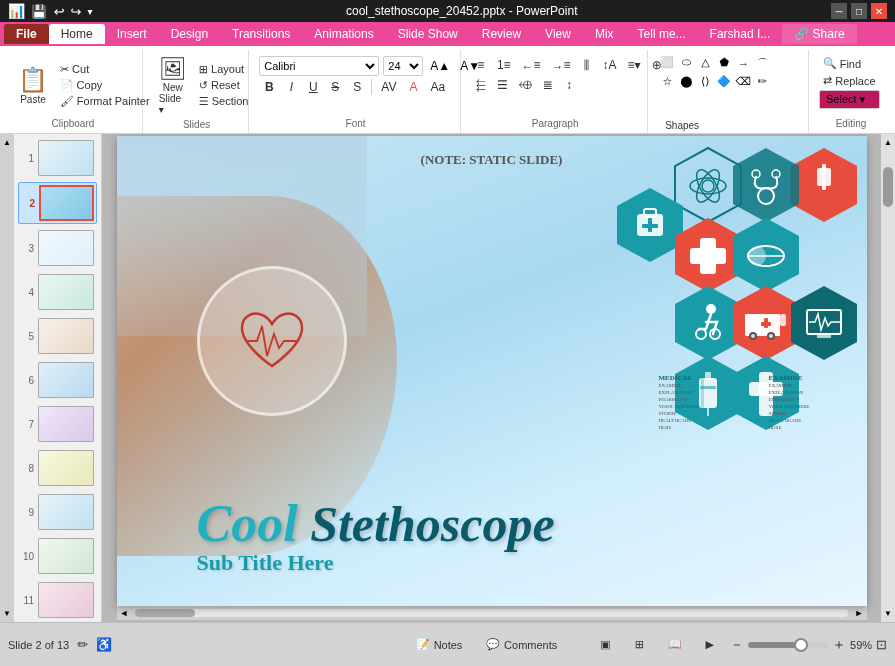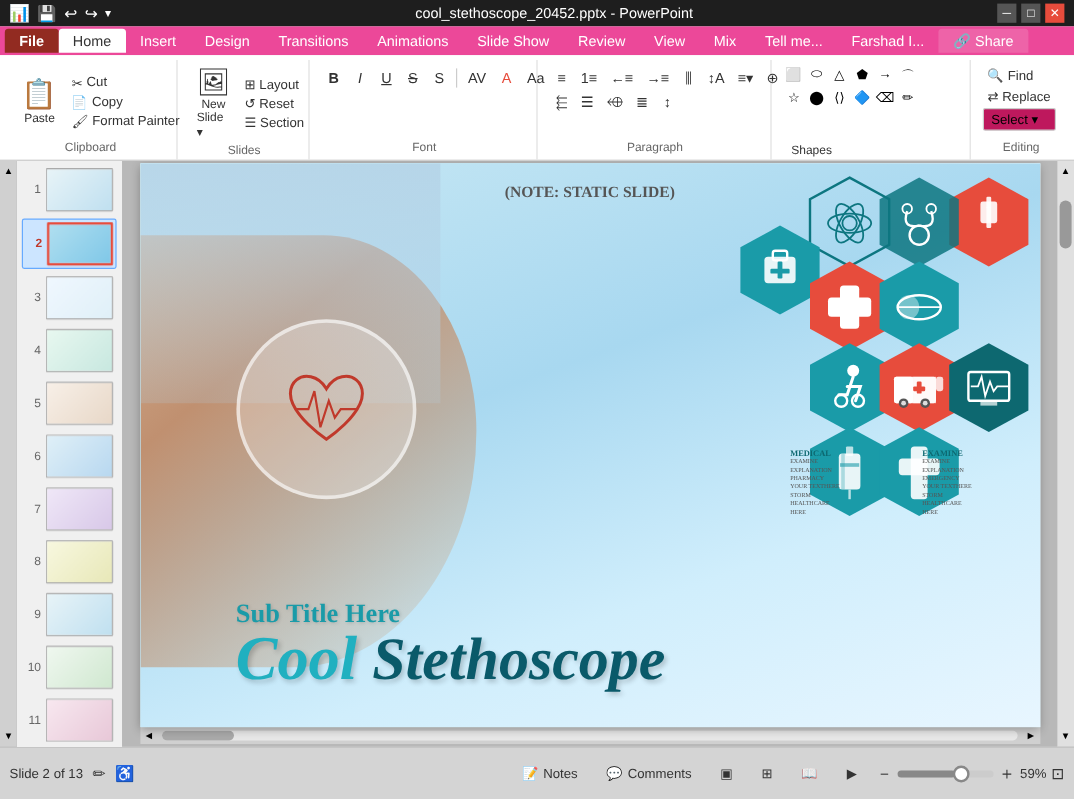--- a/index.html
+++ b/index.html
@@ -179,21 +179,21 @@
     }
 
     
     .status-bar {
       height: 44px;
       background: #d4d4d4;
       border-top: 1px solid #bbb;
       display: flex;
       align-items: center;
       padding: 0 8px;
-      gap: 8px;
+      gap: 27px;
       font-size: 11px;
       color: #333;
     }
     .status-left { display: flex; align-items: center; gap: 8px; flex: 1; }
     .status-center { display: flex; align-items: center; gap: 8px; }
     .status-right { display: flex; align-items: center; gap: 8px; }
     .status-btn {
       display: flex;
       align-items: center;
       gap: 4px;
@@ -326,20 +326,30 @@
         <div class="ribbon-small-btn">⊞ Layout</div>
         <div class="ribbon-small-btn">↺ Reset</div>
         <div class="ribbon-small-btn">☰ Section</div>
       </div>
     </div>
     <div class="ribbon-group-label">Slides</div>
   </div>
 
   <div class="ribbon-group" style="min-width:160px;">
     <div style="display:flex;flex-direction:column;gap:2px; padding-top:4px;">
+      <div style="display:flex;gap:4px;align-items:center;">
+        <select class="font-select">
+          <option>Calibri</option>
+        </select>
+        <select class="font-size-select">
+          <option>24</option>
+        </select>
+        <span style="cursor:pointer;font-size:12px;padding:1px 3px;">A▲</span>
+        <span style="cursor:pointer;font-size:12px;padding:1px 3px;">A▼</span>
+      </div>
       <div style="display:flex;gap:2px;align-items:center;">
         <span class="fmt-btn" style="font-weight:bold;">B</span>
         <span class="fmt-btn" style="font-style:italic;">I</span>
         <span class="fmt-btn" style="text-decoration:underline;">U</span>
         <span class="fmt-btn" style="text-decoration:line-through;">S</span>
         <span class="fmt-btn">S</span>
         <div class="fmt-separator"></div>
         <span class="fmt-btn">AV</span>
         <span class="fmt-btn" style="color:#e74c3c;">A</span>
         <span class="fmt-btn">Aa</span>
@@ -616,24 +626,24 @@
           <div style="font-size:5px;color:#555;line-height:1.4;">EXAMINE<br>EXPLANATION<br>PHARMACY<br>YOUR TEXTHERE<br>STORM<br>HEALTHCARE<br>HERE</div>
         </div>
 
         <div style="position:absolute;right:30px;top:238px;width:60px;">
           <div style="font-size:7px;font-weight:bold;color:#0d6870;">EXAMINE</div>
           <div style="font-size:5px;color:#555;line-height:1.4;">EXAMINE<br>EXPLANATION<br>EMERGENCY<br>YOUR TEXTHERE<br>STORM<br>HEALTHCARE<br>HERE</div>
         </div>
       </div>
 
       <div style="position:absolute;bottom:30px;left:80px;right:40px;">
-        <div style="font-size:22px;font-weight:bold;color:#1a9ba8;text-shadow:1px 1px 3px rgba(0,0,0,0.15);">Sub Title Here</div>
         <div style="font-size:52px;font-weight:900;font-style:italic;line-height:1;text-shadow:2px 2px 4px rgba(0,0,0,0.2);">
           <span style="color:#20b0c0;">Cool</span><span style="color:#0a5a6a;font-size:50px;"> Stethoscope</span>
         </div>
+        <div style="font-size:22px;font-weight:bold;color:#1a9ba8;text-shadow:1px 1px 3px rgba(0,0,0,0.15);">Sub Title Here</div>
       </div>
 
     </div>
 
     <div style="height:14px;background:#d0d0d0;display:flex;align-items:center;width:750px;">
       <span style="font-size:9px;cursor:pointer;padding:0 3px;">◄</span>
       <div style="flex:1;height:8px;background:#e8e8e8;border-radius:4px;margin:0 4px;">
         <div style="width:60px;height:8px;background:#aaa;border-radius:4px;"></div>
       </div>
       <span style="font-size:9px;cursor:pointer;padding:0 3px;">►</span>

